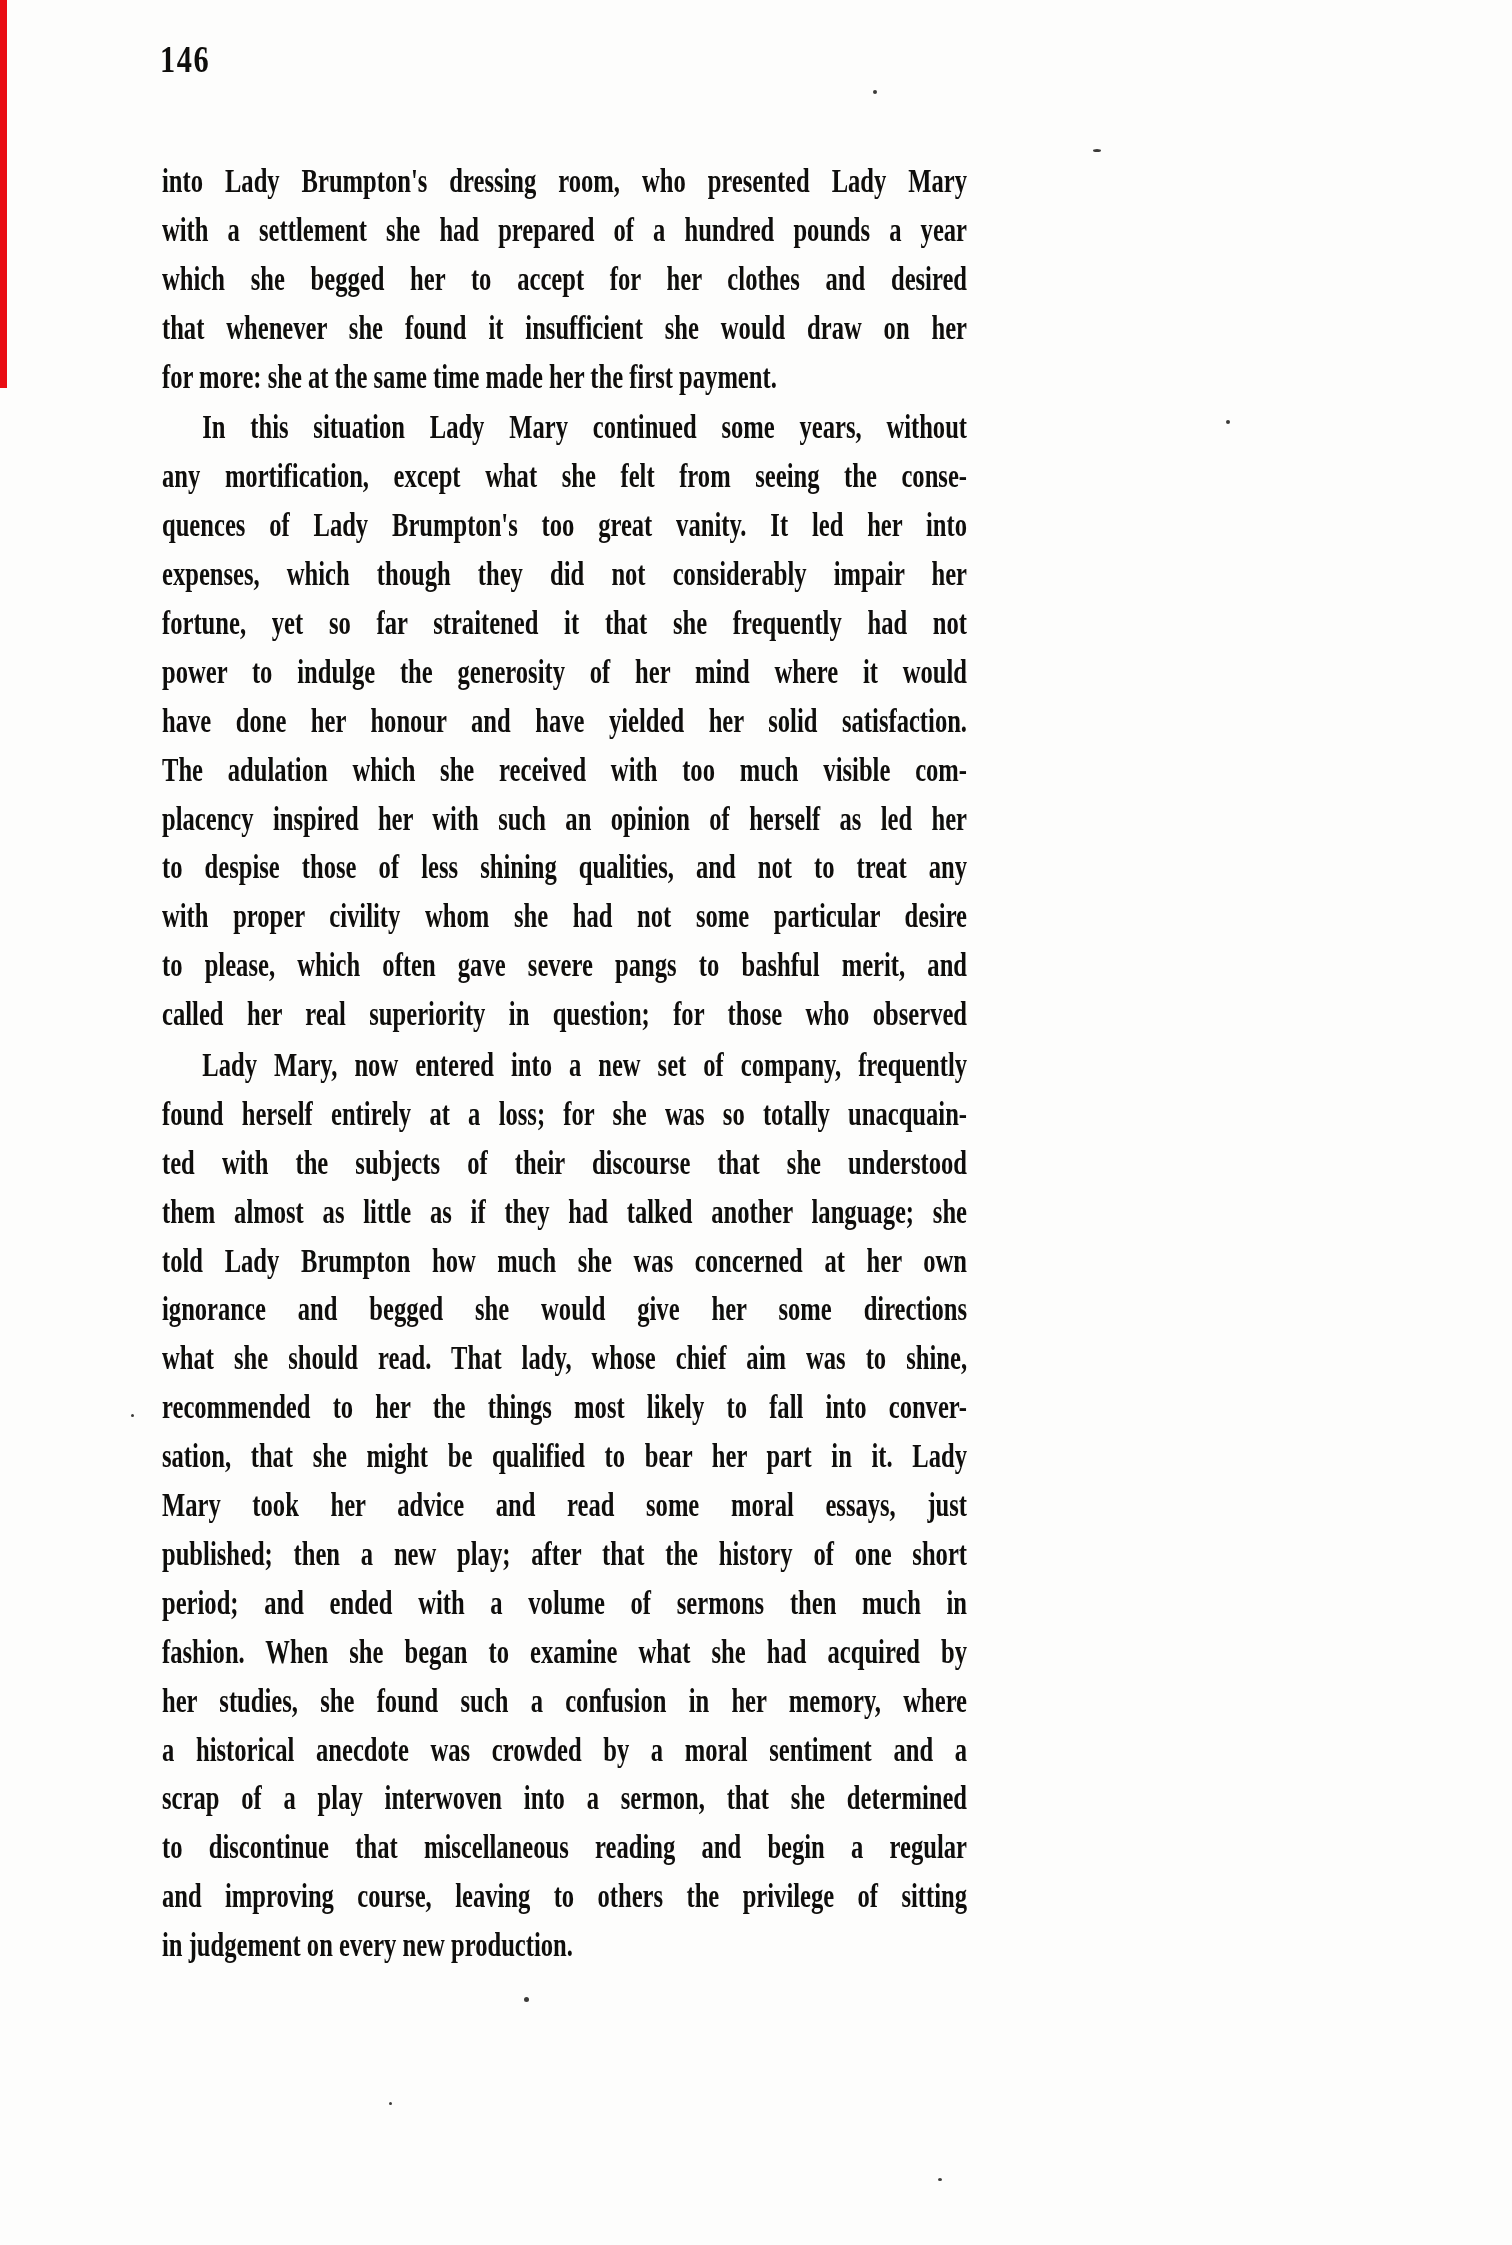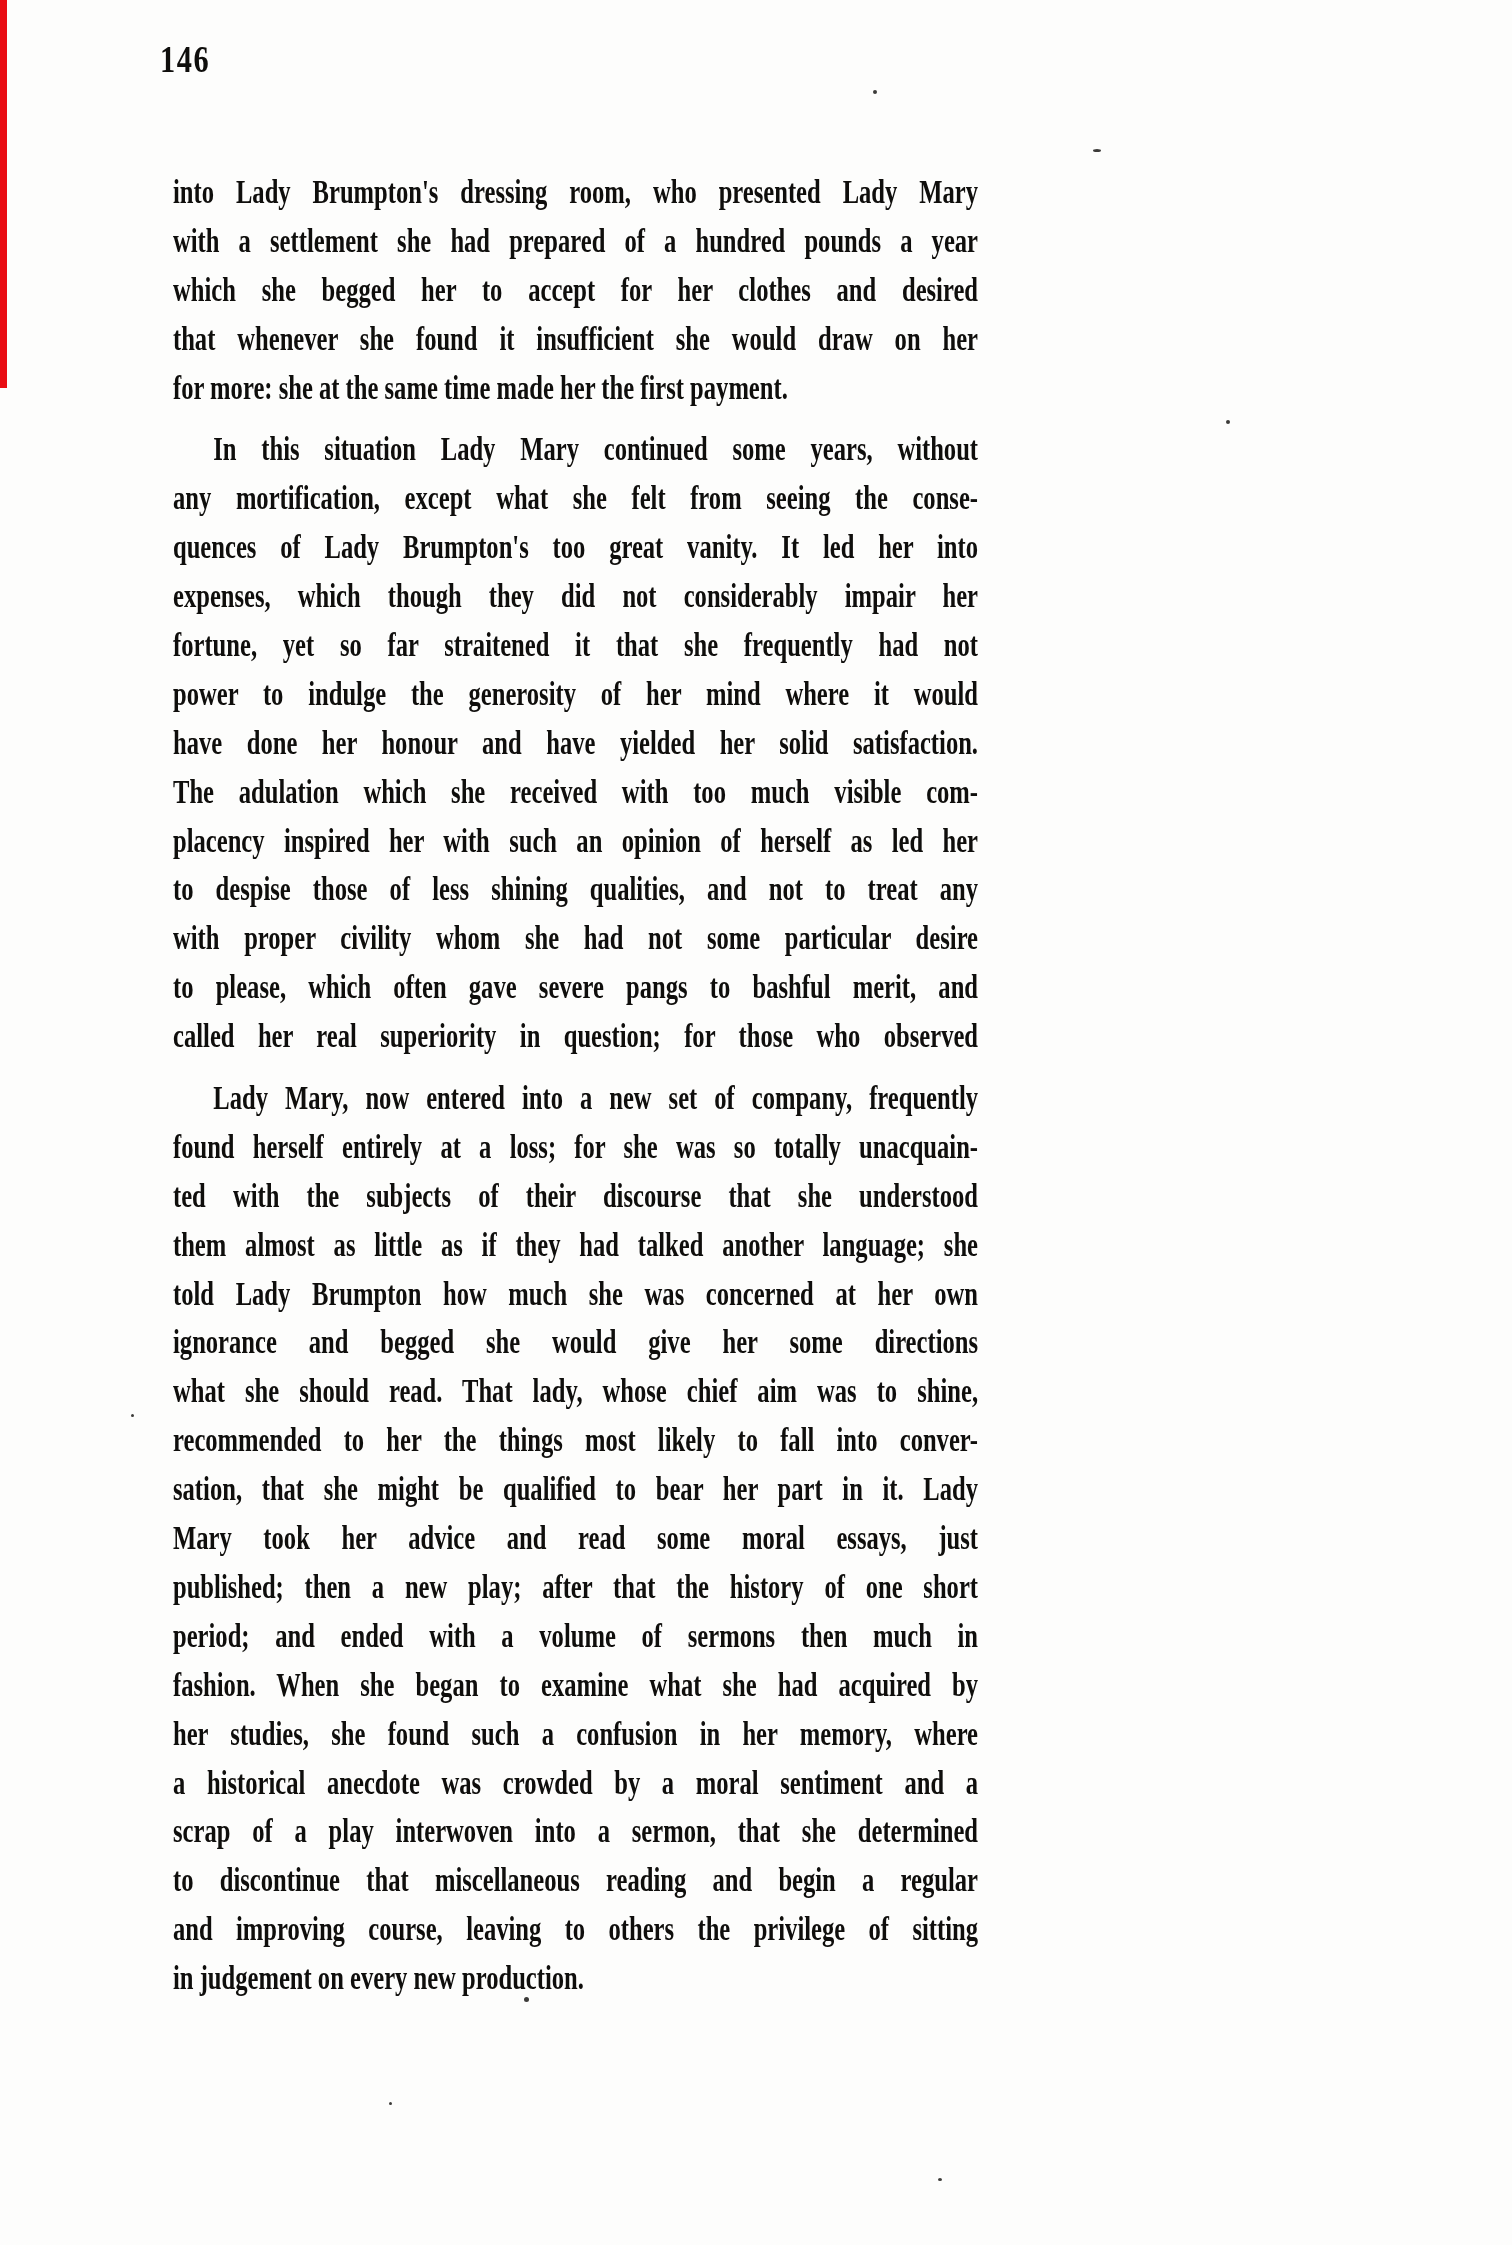--- a/index.html
+++ b/index.html
@@ -29,21 +29,21 @@
     letter-spacing: 2px;
     transform: scaleX(0.82);
     transform-origin: 0 0;
     color: #0f0e0c;
   }
   .textblock {
     position: absolute;
     left: 160px; top: 155px;
     width: 806px;
   }
-  .para { margin: 13px; padding: 0; }
+  .para { margin: 2px; padding: 0; }
   .line {
     width: 1080px;               
     transform: scaleX(0.7454);   
     transform-origin: 0 0;
     height: 48.9px;
     line-height: 48.9px;
     font-size: 33px;
     font-weight: 700;
     text-align: justify;
     text-align-last: justify;

